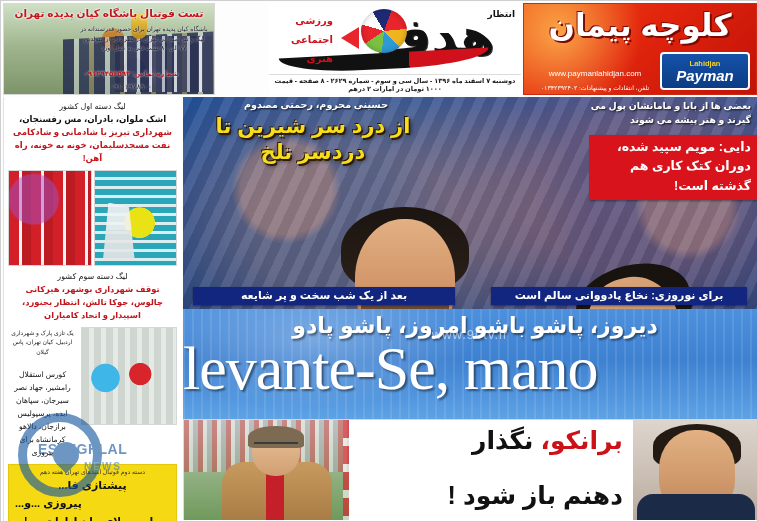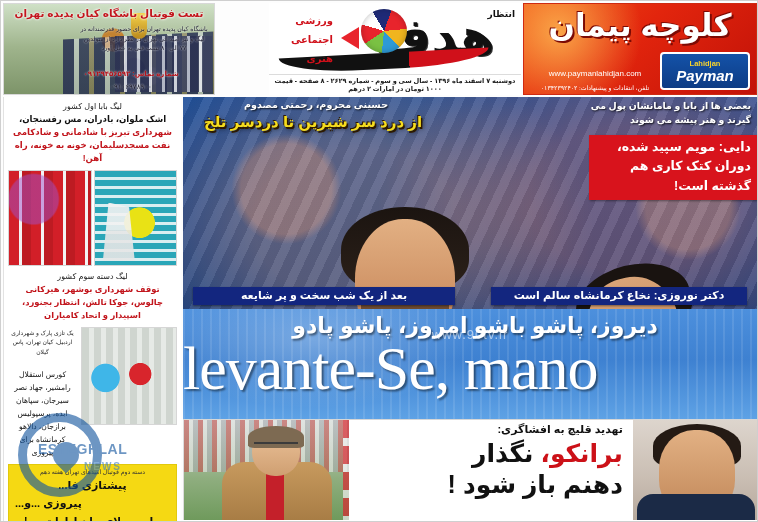--- a/index.html
+++ b/index.html
@@ -351,21 +351,21 @@
     box-shadow: 1px 1px 2px rgba(0,0,0,.4);
   }
   .ov-hos-kicker {
     position: absolute; top: 2px; left: 18px; width: 230px;
     direction: rtl; text-align: center; color: #ffffff; font-weight: bold;
     font-size: 9.6px; text-shadow: 1px 1px 2px rgba(0,0,0,.9);
   }
   .ov-hos-head {
     position: absolute; top: 16px; left: 10px; width: 240px;
     direction: rtl; text-align: center; color: #f6dd1e; font-weight: bold;
-    font-size: 15px; line-height: 1.25;
+    font-size: 21px; line-height: 1.25;
     text-shadow: 1.5px 1.5px 0 #2d1a00, -1px -1px 0 #2d1a00, 2px 2px 4px rgba(0,0,0,.6);
   }
 
   
   .bar-right {
     position: absolute; top: 190px; left: 10px; width: 262px;
     background: #13267f; color: #ffffff; direction: rtl; text-align: center;
     font-weight: bold; font-size: 11px; padding: 2px 6px 3px 6px;
     box-shadow: 0 1px 2px rgba(0,0,0,.45);
   }
@@ -428,21 +428,21 @@
   .bt-photo-l .shirt {
     position: absolute; bottom: 0; left: 4px; width: 118px; height: 26px;
     background: #1b2a46; border-radius: 16px 16px 0 0;
   }
   .bt-text {
     flex: 1; direction: rtl; text-align: right; padding: 3px 10px 0 8px;
   }
   .bt-kicker { font-size: 11px; font-weight: bold; color: #111; }
   .bt-line1 { font-size: 25px; font-weight: bold; color: #111; line-height: 1.22; margin-top: 2px; }
   .bt-line1 .red { color: #cc1118; margin-top: 46px; }
-  .bt-line2 { font-size: 25px; font-weight: bold; color: #111; line-height: 1.22; }
+  .bt-line2 { font-size: 25px; font-weight: bold; color: #111; line-height: 1.22; margin-top: 24px; }
   .bt-photo-r {
     width: 166px; height: 100px; position: relative; overflow: hidden;
     background: linear-gradient(180deg,#cfd8d2 0%, #8fae7f 58%, #6f9a5c 100%);
     border-left: 1px solid #dcdcdc;
   }
   .bt-photo-r .stand {
     position: absolute; top: 0; left: 0; right: 0; height: 52%;
     background: repeating-linear-gradient(90deg, rgba(200,70,70,.55) 0 5px, rgba(235,235,235,.6) 5px 9px, rgba(170,170,180,.5) 9px 14px);
   }
   .bt-photo-r .coat {
@@ -514,21 +514,21 @@
         <span class="badge-top">Lahidjan</span>
         <span class="badge-main">Payman</span>
       </div>
       <div class="ad-right-url">www.paymanlahidjan.com</div>
       <div class="ad-right-phone">تلفن، انتقادات و پیشنهادات: ۰۱۳۴۲۳۹۲۴۰۲</div>
     </div>
   </div>
 
   <div class="leftcol">
 
-    <div class="lc-kicker">لیگ بابا اول کشور</div>
+    <div class="lc-kicker">لیگ دسته اول کشور</div>
     <div class="lc-head">
       <span>اشک ملوان، بادران، مس رفسنجان،</span>
       <span class="em">شهرداری تبریز با شادمانی و شادکامی نفت مسجدسلیمان، خونه به خونه، راه آهن!</span>
     </div>
 
     <div class="lc-photos">
       <div class="lc-photo ph-yellow"></div>
       <div class="lc-photo ph-red"></div>
     </div>
 
@@ -579,39 +579,38 @@
         <div class="mic"></div>
       </div>
     </div>
 
     <div class="ov-lead">بعضی ها از بابا و مامانشان پول می گیرند و هنر پیشه می شوند</div>
     <div class="ov-redbox">دایی: مویم سپید شده، دوران کتک کاری هم گذشته است!</div>
 
     <div class="ov-hos-kicker">حسینی محروم، رحمتی مصدوم</div>
     <div class="ov-hos-head">از درد سر شیرین تا دردسر تلخ</div>
 
-    <div class="bar-left">دکتر نوروزی: نخاع کرمانشاه سالم است</div>
+    <div class="bar-left">برای نوروزی: نخاع پادووانی سالم است</div>
     <div class="bar-right">بعد از یک شب سخت و پر شایعه</div>
 
     <div class="band">
       <div class="curve"></div>
       <div class="band-fa">دیروز، پاشو باشو  امروز، پاشو پادو</div>
       <div class="band-wm">www.90tv.ir</div>
       <div class="band-en">levante-Se, mano</div>
     </div>
   </div>
 
   <div class="bottom">
     <div class="bt-photo-l">
       <div class="hair"></div>
       <div class="face"></div>
       <div class="shirt"></div>
     </div>
     <div class="bt-text">
-      <div class="bt-kicker">تهدید قلیچ به افشاگری:</div>
       <div class="bt-line1">
         <span class="red">برانکو،</span><span> نگذار</span>
       </div>
       <div class="bt-line2">دهنم باز شود !</div>
     </div>
     <div class="bt-photo-r">
       <div class="stand"></div>
       <div class="coat"></div>
       <div class="tie"></div>
       <div class="face"></div>

